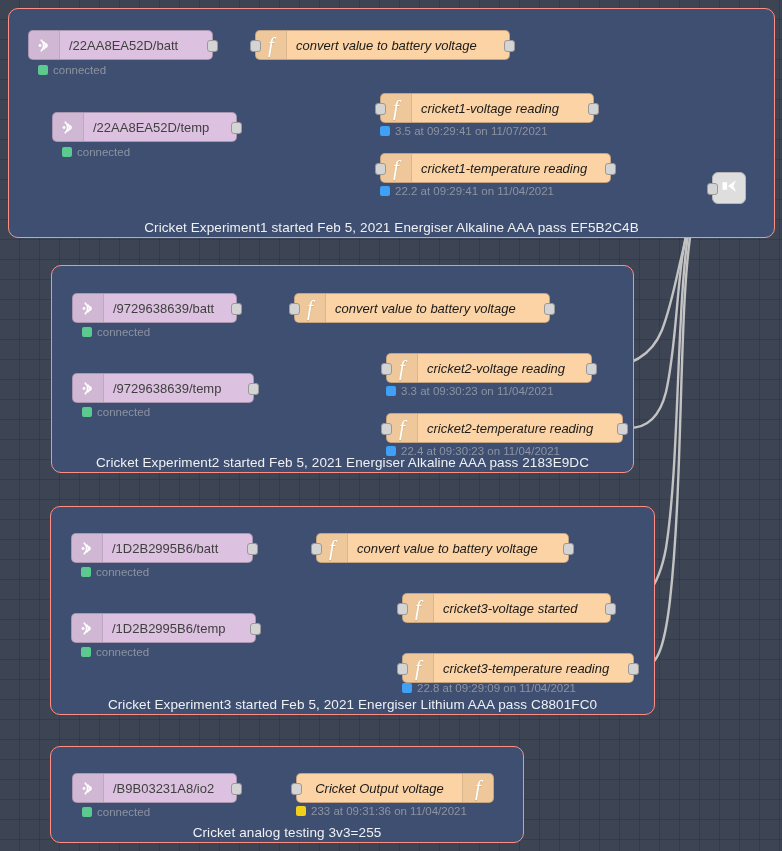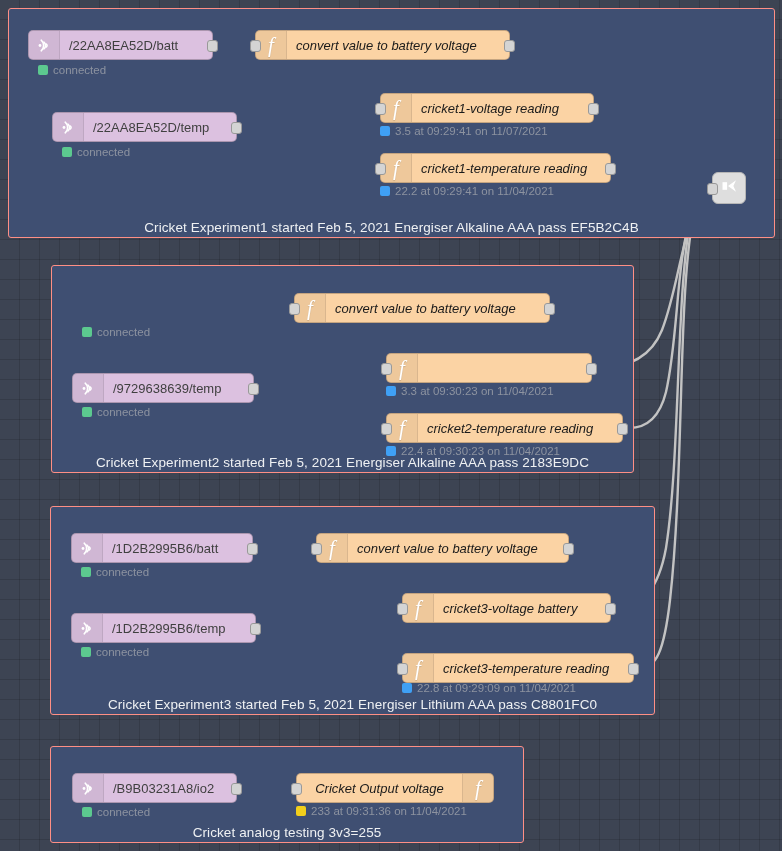--- a/index.html
+++ b/index.html
@@ -17,21 +17,21 @@
       linear-gradient(to right, rgba(0,0,0,.13) 1px, transparent 1px),
       linear-gradient(to bottom, rgba(0,0,0,.13) 1px, transparent 1px);
     background-size:20px 20px;
     background-position:-1px -1px;
   }
   
   .group{
     position:absolute;
     background:#3f4f72;
     border:1.5px solid #ff8f85;
-    border-radius:3px;
+    border-radius:10px;
     box-sizing:border-box;
   }
   .group-label{
     position:absolute;
     left:0;right:0;bottom:2px;
     text-align:center;
     color:#eff1f3;
     font-size:13.5px;
     letter-spacing:.1px;
     white-space:nowrap;
@@ -235,20 +235,34 @@
         <path d="M3.5 6.2 h4.6 v7.6 h-4.6 z" fill="#ffffff"></path>
         <path d="M9 10 L17 4.2 L14.4 10 L17 15.8 Z" fill="#ffffff"></path>
       </svg>
     </span>
   </div>
 
   <div class="group" style="left:51px;top:265px;width:583px;height:208px;padding-left:32px;">
     <div class="group-label">Cricket Experiment2 started Feb 5, 2021 Energiser Alkaline AAA pass 2183E9DC</div>
   </div>
 
+  <div class="node mqtt" style="left:72px;top:293px;width:165px;">
+    <span class="node-icon">
+      <svg class="wifi" width="17" height="17" viewBox="0 0 17 17">
+          <g fill="none" stroke="#fff" stroke-width="1.6" stroke-linecap="round">
+            <path d="M5.2 3.2 a7 7 0 0 1 0 10.6"></path>
+            <path d="M7.9 5.2 a4.2 4.2 0 0 1 0 6.6"></path>
+            <path d="M10.4 7.1 a1.8 1.8 0 0 1 0 2.8"></path>
+          </g>
+          <circle cx="4" cy="8.5" r="1.4" fill="#fff"></circle>
+        </svg>
+    </span>
+    <span class="node-label">/9729638639/batt</span>
+    <span class="port out"></span>
+  </div>
   <div class="status" style="left:82px;top:326px;">
     <span class="dot green"></span>
     <span>connected</span>
   </div>
 
   <div class="node mqtt" style="left:72px;top:373px;width:182px;text-align:center;">
     <span class="node-icon">
       <svg class="wifi" width="17" height="17" viewBox="0 0 17 17">
           <g fill="none" stroke="#fff" stroke-width="1.6" stroke-linecap="round">
             <path d="M5.2 3.2 a7 7 0 0 1 0 10.6"></path>
@@ -272,20 +286,21 @@
       </span>
     <span class="node-label">convert value to battery voltage</span>
     <span class="port in"></span>
     <span class="port out"></span>
   </div>
 
   <div class="node fn" style="left:386px;top:353px;width:206px;">
     <span class="node-icon">
         <span class="fglyph">f</span>
       </span>
+    <span class="node-label">cricket2-voltage reading</span>
     <span class="port in"></span>
     <span class="port out"></span>
   </div>
   <div class="status" style="left:386px;top:385px;">
     <span class="dot blue"></span>
     <span>3.3 at 09:30:23 on 11/04/2021</span>
   </div>
 
   <div class="node fn" style="left:386px;top:413px;width:237px;">
     <span class="node-icon">
@@ -348,21 +363,21 @@
       </span>
     <span class="node-label">convert value to battery voltage</span>
     <span class="port in"></span>
     <span class="port out"></span>
   </div>
 
   <div class="node fn" style="left:402px;top:593px;width:209px;">
     <span class="node-icon">
         <span class="fglyph">f</span>
       </span>
-    <span class="node-label">cricket3-voltage battery</span>
+    <span class="node-label">cricket3-voltage started</span>
     <span class="port in"></span>
     <span class="port out"></span>
   </div>
   <div class="status" style="left:402px;top:654px;">
     <span class="dot blue"></span>
     <span>3.1 at 09:29:10 on 11/04/2021</span>
   </div>
 
   <div class="node fn" style="left:402px;top:653px;width:232px;">
     <span class="node-icon">

